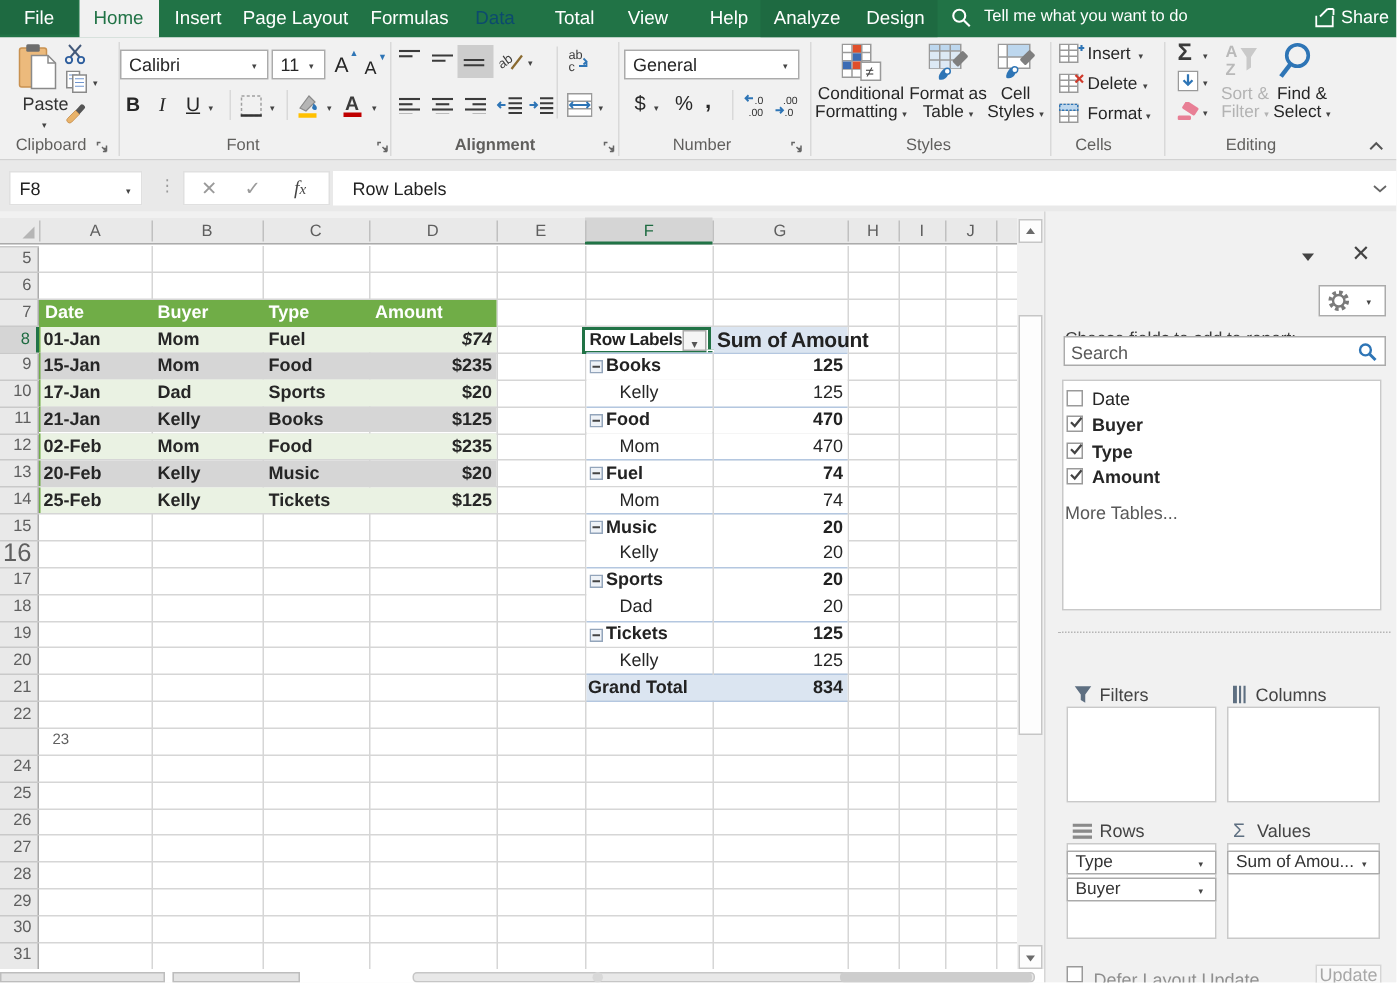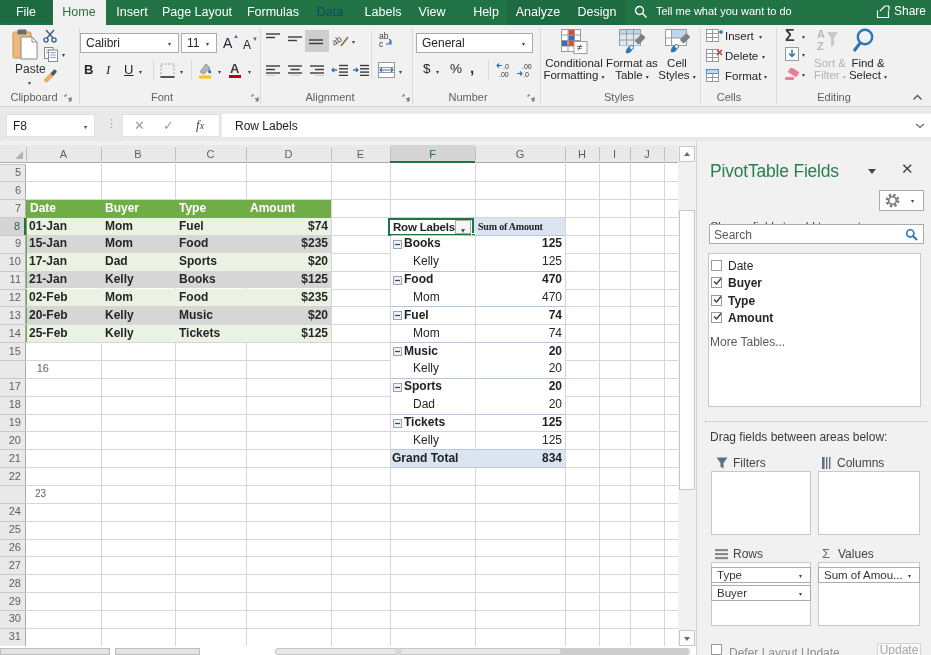--- a/index.html
+++ b/index.html
@@ -25,21 +25,21 @@
 <div class="ab tabbar"></div>
 <div class="ab" style="left:507px;top:0;width:118px;height:25px;background:#1e6a41;"></div>
 <div class="ab" style="left:0;top:0;width:52px;height:23px;background:#1e6a41;"></div>
 <div class="ab" style="left:53px;top:0;width:53px;height:25px;background:#f1f1f1;"></div>
 <div class="tab" style="left:-19px;width:90px;color:#fff;">File</div>
 <div class="tab" style="left:34px;width:90px;color:#217346;">Home</div>
 <div class="tab" style="left:87px;width:90px;color:#fff;">Insert</div>
 <div class="tab" style="left:152px;width:90px;color:#fff;">Page Layout</div>
 <div class="tab" style="left:228px;width:90px;color:#fff;">Formulas</div>
 <div class="tab" style="left:285px;width:90px;color:#0c4a6e;">Data</div>
-<div class="tab" style="left:338px;width:90px;color:#fff;">Labels</div>
+<div class="tab" style="left:338px;width:90px;color:#fff;">Total</div>
 <div class="tab" style="left:387px;width:90px;color:#fff;">View</div>
 <div class="tab" style="left:441px;width:90px;color:#fff;">Help</div>
 <div class="tab" style="left:493px;width:90px;color:#fff;">Analyze</div>
 <div class="tab" style="left:552px;width:90px;color:#fff;">Design</div>
 <svg class="ab" style="left:634px;top:5px;" width="14" height="14" viewBox="0 0 14 14">
 <circle cx="5.5" cy="5.5" r="4" fill="none" stroke="#fff" stroke-width="1.4"></circle>
 <line x1="8.6" y1="8.6" x2="12.5" y2="12.5" stroke="#fff" stroke-width="1.4"></line>
     </svg>
 <div class="ab" style="left:656px;top:5px;font-size:11px;color:#fff;">Tell me what you want to do</div>
 <svg class="ab" style="left:876px;top:5px;" width="15" height="14" viewBox="0 0 15 14">
@@ -49,21 +49,21 @@
 <div class="ab" style="left:894px;top:4px;font-size:12px;color:#fff;">Share</div>
 <div class="ab ribbon"></div>
 <div class="gsep" style="left:79px;top:28px;"></div>
 <div class="gsep" style="left:260px;top:28px;"></div>
 <div class="gsep" style="left:412px;top:28px;"></div>
 <div class="gsep" style="left:540px;top:28px;"></div>
 <div class="gsep" style="left:700px;top:28px;"></div>
 <div class="gsep" style="left:776px;top:28px;"></div>
 <div class="glabel" style="left:-16px;width:100px;">Clipboard</div>
 <div class="glabel" style="left:112px;width:100px;">Font</div>
-<div class="glabel" style="left:280px;width:100px;">Alignment</div>
+<div class="glabel" style="left:280px;width:100px;font-weight:bold;">Alignment</div>
 <div class="glabel" style="left:418px;width:100px;">Number</div>
 <div class="glabel" style="left:569px;width:100px;">Styles</div>
 <div class="glabel" style="left:679px;width:100px;">Cells</div>
 <div class="glabel" style="left:784px;width:100px;">Editing</div>
 <svg class="ab" style="left:64px;top:94px;" width="8" height="8" viewBox="0 0 8 8">
 <path d="M1 3 V1 H3 M5 5 H7 V3 M4 4 L7 7 M7 7 v-2.4 M7 7 h-2.4" stroke="#666" stroke-width="1" fill="none"></path>
     </svg>
 <svg class="ab" style="left:251px;top:94px;" width="8" height="8" viewBox="0 0 8 8">
 <path d="M1 3 V1 H3 M5 5 H7 V3 M4 4 L7 7 M7 7 v-2.4 M7 7 h-2.4" stroke="#666" stroke-width="1" fill="none"></path>
     </svg>
@@ -358,21 +358,21 @@
 <div class="ab" style="left:0;top:271.1px;width:25px;height:17.86px;font-size:11px;color:#5f5f5f;text-align:right;line-height:17.86px;padding-right:4px;">11</div>
 <div class="ab" style="left:0;top:270.6px;width:26px;height:1px;background:#c9c9c9;"></div>
 <div class="ab" style="left:0;top:289.0px;width:25px;height:17.86px;font-size:11px;color:#5f5f5f;text-align:right;line-height:17.86px;padding-right:4px;">12</div>
 <div class="ab" style="left:0;top:288.5px;width:26px;height:1px;background:#c9c9c9;"></div>
 <div class="ab" style="left:0;top:306.9px;width:25px;height:17.86px;font-size:11px;color:#5f5f5f;text-align:right;line-height:17.86px;padding-right:4px;">13</div>
 <div class="ab" style="left:0;top:306.4px;width:26px;height:1px;background:#c9c9c9;"></div>
 <div class="ab" style="left:0;top:324.7px;width:25px;height:17.86px;font-size:11px;color:#5f5f5f;text-align:right;line-height:17.86px;padding-right:4px;">14</div>
 <div class="ab" style="left:0;top:324.2px;width:26px;height:1px;background:#c9c9c9;"></div>
 <div class="ab" style="left:0;top:342.6px;width:25px;height:17.86px;font-size:11px;color:#5f5f5f;text-align:right;line-height:17.86px;padding-right:4px;">15</div>
 <div class="ab" style="left:0;top:342.1px;width:26px;height:1px;background:#c9c9c9;"></div>
-<div class="ab" style="left:0;top:360.4px;width:25px;height:17.86px;font-size:11px;color:#5f5f5f;text-align:right;line-height:17.86px;padding-right:4px;margin-left:28px;">16</div>
+<div class="ab" style="left:0;top:360.4px;width:25px;height:17.86px;font-size:17px;color:#5f5f5f;text-align:right;line-height:17.86px;padding-right:4px;">16</div>
 <div class="ab" style="left:0;top:359.9px;width:26px;height:1px;background:#c9c9c9;"></div>
 <div class="ab" style="left:0;top:378.3px;width:25px;height:17.86px;font-size:11px;color:#5f5f5f;text-align:right;line-height:17.86px;padding-right:4px;">17</div>
 <div class="ab" style="left:0;top:377.8px;width:26px;height:1px;background:#c9c9c9;"></div>
 <div class="ab" style="left:0;top:396.1px;width:25px;height:17.86px;font-size:11px;color:#5f5f5f;text-align:right;line-height:17.86px;padding-right:4px;">18</div>
 <div class="ab" style="left:0;top:395.6px;width:26px;height:1px;background:#c9c9c9;"></div>
 <div class="ab" style="left:0;top:414.0px;width:25px;height:17.86px;font-size:11px;color:#5f5f5f;text-align:right;line-height:17.86px;padding-right:4px;">19</div>
 <div class="ab" style="left:0;top:413.5px;width:26px;height:1px;background:#c9c9c9;"></div>
 <div class="ab" style="left:0;top:431.9px;width:25px;height:17.86px;font-size:11px;color:#5f5f5f;text-align:right;line-height:17.86px;padding-right:4px;">20</div>
 <div class="ab" style="left:0;top:431.4px;width:26px;height:1px;background:#c9c9c9;"></div>
 <div class="ab" style="left:0;top:449.7px;width:25px;height:17.86px;font-size:11px;color:#5f5f5f;text-align:right;line-height:17.86px;padding-right:4px;">21</div>
@@ -437,21 +437,21 @@
 <div class="ab" style="left:0;top:645.6px;width:678px;height:1px;background:#c9c9c9;"></div>
 <div class="ab" style="left:26px;top:199.7px;width:305px;height:17.86px;background:#70ad47;"></div>
 <div class="cell" style="left:30px;top:199.7px;height:17.86px;line-height:17.86px;color:#fff;font-weight:bold;">Date</div>
 <div class="cell" style="left:105px;top:199.7px;height:17.86px;line-height:17.86px;color:#fff;font-weight:bold;">Buyer</div>
 <div class="cell" style="left:179px;top:199.7px;height:17.86px;line-height:17.86px;color:#fff;font-weight:bold;">Type</div>
 <div class="cell" style="left:250px;top:199.7px;height:17.86px;line-height:17.86px;color:#fff;font-weight:bold;">Amount</div>
 <div class="ab" style="left:26px;top:217.6px;width:305px;height:17.36px;background:#eaf2e3;border-left:1.5px solid #70ad47;"></div>
 <div class="cell" style="left:29px;top:217.6px;height:17.86px;line-height:17.86px;font-weight:600;color:#262626;">01-Jan</div>
 <div class="cell" style="left:105px;top:217.6px;height:17.86px;line-height:17.86px;font-weight:600;color:#262626;">Mom</div>
 <div class="cell" style="left:179px;top:217.6px;height:17.86px;line-height:17.86px;font-weight:600;color:#262626;">Fuel</div>
-<div class="cell" style="left:246px;top:217.6px;width:82px;height:17.86px;line-height:17.86px;font-weight:600;color:#262626;text-align:right;">$74</div>
+<div class="cell" style="left:246px;top:217.6px;width:82px;height:17.86px;line-height:17.86px;font-weight:600;color:#262626;text-align:right;font-style:italic;">$74</div>
 <div class="ab" style="left:26px;top:235.4px;width:305px;height:17.36px;background:#d6d6d6;border-left:1.5px solid #70ad47;"></div>
 <div class="cell" style="left:29px;top:235.4px;height:17.86px;line-height:17.86px;font-weight:600;color:#262626;">15-Jan</div>
 <div class="cell" style="left:105px;top:235.4px;height:17.86px;line-height:17.86px;font-weight:600;color:#262626;">Mom</div>
 <div class="cell" style="left:179px;top:235.4px;height:17.86px;line-height:17.86px;font-weight:600;color:#262626;">Food</div>
 <div class="cell" style="left:246px;top:235.4px;width:82px;height:17.86px;line-height:17.86px;font-weight:600;color:#262626;text-align:right;">$235</div>
 <div class="ab" style="left:26px;top:253.3px;width:305px;height:17.36px;background:#eaf2e3;border-left:1.5px solid #70ad47;"></div>
 <div class="cell" style="left:29px;top:253.3px;height:17.86px;line-height:17.86px;font-weight:600;color:#262626;">17-Jan</div>
 <div class="cell" style="left:105px;top:253.3px;height:17.86px;line-height:17.86px;font-weight:600;color:#262626;">Dad</div>
 <div class="cell" style="left:179px;top:253.3px;height:17.86px;line-height:17.86px;font-weight:600;color:#262626;">Sports</div>
 <div class="cell" style="left:246px;top:253.3px;width:82px;height:17.86px;line-height:17.86px;font-weight:600;color:#262626;text-align:right;">$20</div>
@@ -473,21 +473,21 @@
 <div class="ab" style="left:26px;top:324.7px;width:305px;height:17.36px;background:#eaf2e3;border-left:1.5px solid #70ad47;"></div>
 <div class="cell" style="left:29px;top:324.7px;height:17.86px;line-height:17.86px;font-weight:600;color:#262626;">25-Feb</div>
 <div class="cell" style="left:105px;top:324.7px;height:17.86px;line-height:17.86px;font-weight:600;color:#262626;">Kelly</div>
 <div class="cell" style="left:179px;top:324.7px;height:17.86px;line-height:17.86px;font-weight:600;color:#262626;">Tickets</div>
 <div class="cell" style="left:246px;top:324.7px;width:82px;height:17.86px;line-height:17.86px;font-weight:600;color:#262626;text-align:right;">$125</div>
 <div class="ab" style="left:391px;top:217.6px;width:174px;height:17.86px;background:#dbe5f1;"></div>
 <div class="ab" style="left:388px;top:218.1px;width:86px;height:17.86px;background:#fff;border:2px solid #217346;"></div>
 <div class="cell" style="left:393px;top:218.6px;height:16px;line-height:16px;font-weight:bold;font-size:11.5px;letter-spacing:-0.2px;">Row Labels</div>
 <div class="ab" style="left:455px;top:220.1px;width:16px;height:14px;background:#f5f5f5;border:1px solid #ababab;text-align:center;line-height:13px;"><span style="font-size:8px;color:#555;">▾</span></div>
 <div class="ab" style="left:471px;top:233.1px;width:5px;height:5px;background:#217346;border:1px solid #fff;"></div>
-<div class="cell" style="left:478px;top:217.6px;height:24px;line-height:17.86px;font-weight:bold;font-size:10px;letter-spacing:-0.2px;font-family:Liberation Serif, serif;">Sum of Amount</div>
+<div class="cell" style="left:478px;top:217.6px;height:24px;line-height:17.86px;font-weight:bold;font-size:14px;letter-spacing:-0.2px;">Sum of Amount</div>
 <div class="ab" style="left:391px;top:235.4px;width:174px;height:17.36px;background:#fff;"></div>
 <div class="ab" style="left:391px;top:234.9px;width:174px;height:1px;background:#b4c7e0;"></div>
 <svg class="ab" style="left:393px;top:239.9px;" width="9" height="9" viewBox="0 0 9 9">
 <rect x="0.5" y="0.5" width="8" height="8" fill="#eef2f7" stroke="#93a5bb"></rect>
       <line x1="2" y1="4.5" x2="7" y2="4.5" stroke="#444" stroke-width="1.2"></line>
     </svg>
 <div class="cell" style="left:404px;top:235.4px;height:17.86px;line-height:17.86px;font-weight:bold;">Books</div>
 <div class="cell" style="left:475px;top:235.4px;width:87px;height:17.86px;line-height:17.86px;font-weight:bold;text-align:right;">125</div>
 <div class="ab" style="left:391px;top:253.3px;width:174px;height:17.36px;background:#fff;"></div>
 <div class="cell" style="left:413px;top:253.3px;height:17.86px;line-height:17.86px;color:#262626;">Kelly</div>
@@ -563,21 +563,20 @@
 <svg class="ab" style="left:683px;top:636px;" width="8" height="6" viewBox="0 0 8 6">
       <path d="M1 1 L4 5 L7 1 z" fill="#6a6a6a"></path>
     </svg>
 <div class="ab" style="left:0;top:646px;width:696px;height:9px;background:#fff;"></div>
 <div class="ab" style="left:0;top:648px;width:110px;height:7px;background:#e4e4e4;border:1px solid #bdbdbd;"></div>
 <div class="ab" style="left:115px;top:648px;width:85px;height:7px;background:#e4e4e4;border:1px solid #bdbdbd;"></div>
 <div class="ab" style="left:275px;top:648px;width:415px;height:7px;background:#e8e8e8;border:1px solid #c6c6c6;border-radius:3px;"></div>
 <div class="ab" style="left:560px;top:648px;width:128px;height:7px;background:#cdcdcd;border-radius:3px;"></div>
 <div class="ab" style="left:395px;top:648px;width:7px;height:7px;background:#d8d8d8;border-radius:50%;"></div>
 <div class="ab pane"></div>
-<div class="ab" style="left:710px;top:161px;font-size:17.5px;letter-spacing:-0.2px;color:#2a7d52;">PivotTable Fields</div>
 <svg class="ab" style="left:867px;top:168px;" width="10" height="7" viewBox="0 0 10 7">
       <path d="M1 1 L5 6 L9 1 z" fill="#444"></path>
     </svg>
 <div class="ab" style="left:901px;top:160px;font-size:15px;color:#444;">✕</div>
 <div class="ab" style="left:710px;top:196px;font-size:11.5px;color:#3b3b3b;margin-top:24px;">Choose fields to add to report:</div>
 <div class="ab" style="left:879px;top:190px;width:45px;height:21px;background:#fff;border:1px solid #ababab;"></div>
 <svg class="ab" style="left:885px;top:193px;" width="15" height="15" viewBox="0 0 15 15">
 <circle cx="7.5" cy="7.5" r="5.6" fill="none" stroke="#7a7a7a" stroke-width="2.6" stroke-dasharray="2.4 2"></circle>
 <circle cx="7.5" cy="7.5" r="3.8" fill="none" stroke="#7a7a7a" stroke-width="1.6"></circle>
     </svg>
@@ -601,21 +600,20 @@
       <path d="M2 5.5 L4.5 8 L9 2.5" fill="none" stroke="#444" stroke-width="1.5"></path>
     </svg>
 <div class="ab" style="left:728px;top:293.5px;font-size:12px;color:#262626;font-weight:bold;">Type</div>
 <div class="cb" style="left:711px;top:312.0px;"></div>
 <svg class="ab" style="left:712px;top:311.0px;" width="11" height="11" viewBox="0 0 11 11">
       <path d="M2 5.5 L4.5 8 L9 2.5" fill="none" stroke="#444" stroke-width="1.5"></path>
     </svg>
 <div class="ab" style="left:728px;top:311.0px;font-size:12px;color:#262626;font-weight:bold;">Amount</div>
 <div class="ab" style="left:710px;top:335px;font-size:12px;color:#595959;">More Tables...</div>
 <div class="ab" style="left:705px;top:421px;width:222px;height:0;border-top:1px dotted #b5b5b5;"></div>
-<div class="ab" style="left:710px;top:430px;font-size:12px;color:#3b3b3b;">Drag fields between areas below:</div>
 <svg class="ab" style="left:716px;top:457px;" width="12" height="12" viewBox="0 0 12 12">
       <path d="M0.5 0.5 h11 L7.5 6 v5.5 l-3 -1.8 V6 z" fill="#5e6f81"></path>
     </svg>
 <div class="ab" style="left:733px;top:456px;font-size:12px;color:#444;">Filters</div>
 <svg class="ab" style="left:821px;top:457px;" width="12" height="12" viewBox="0 0 12 12">
       <g fill="#5e6f81">
         <rect x="1" y="0" width="2.6" height="12"></rect>
         <rect x="5" y="0" width="1.4" height="12"></rect>
         <rect x="8" y="0" width="1.4" height="12"></rect>
       </g>

